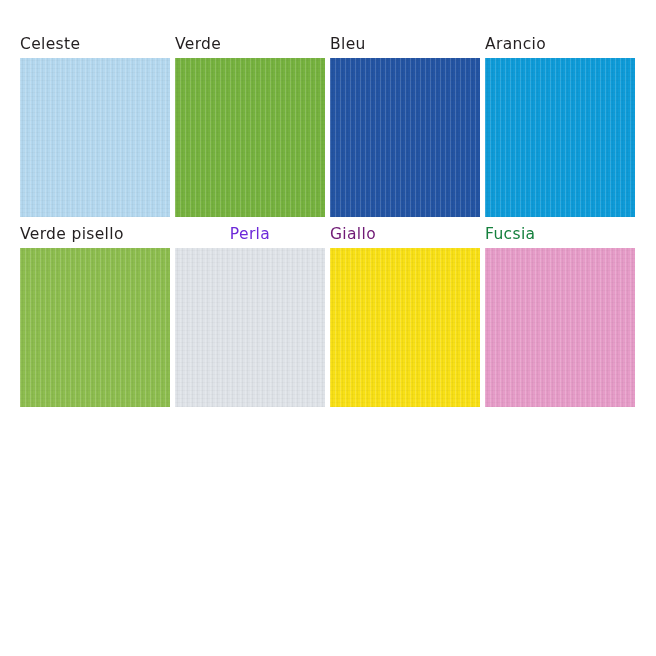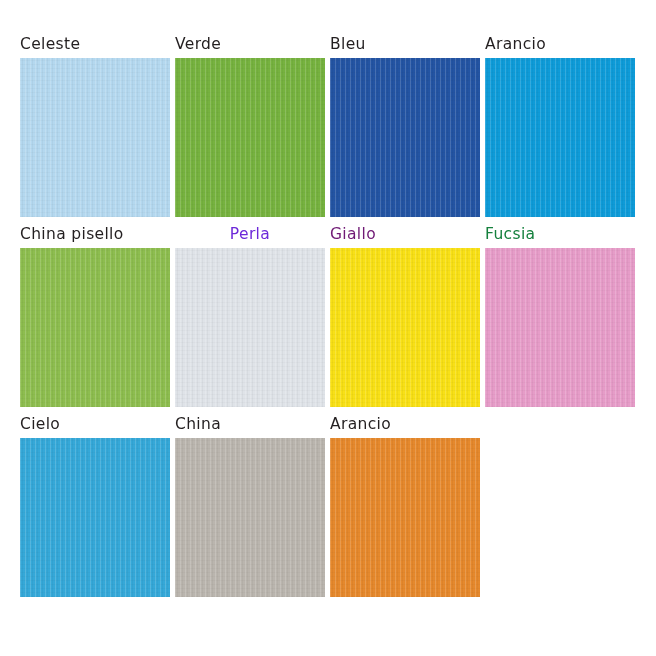--- a/index.html
+++ b/index.html
@@ -129,60 +129,37 @@
       <div class="swatch-cell">
         <span class="swatch-label" style="color: rgb(35, 31, 32);">Arancio</span>
         <span class="swatch-chip" style="background-color: rgb(14, 155, 216);"></span>
       </div>
 
     </div>
 
     <div class="swatch-row">
 
       <div class="swatch-cell">
-        <span class="swatch-label" style="color: rgb(35, 31, 32);">China pisello</span>
+        <span class="swatch-label" style="color: rgb(35, 31, 32);">Verde pisello</span>
         <span class="swatch-chip" style="background-color: rgb(141, 189, 79);"></span>
       </div>
 
       <div class="swatch-cell">
         <span class="swatch-label" style="color: #6d28d9; text-align: center;">Perla</span>
         <span class="swatch-chip" style="background-color: rgb(223, 227, 232);"></span>
       </div>
 
       <div class="swatch-cell">
         <span class="swatch-label" style="color: #701a75;">Giallo</span>
         <span class="swatch-chip" style="background-color: rgb(248, 224, 22);"></span>
       </div>
 
       <div class="swatch-cell">
         <span class="swatch-label" style="color: #15803d;">Fucsia</span>
         <span class="swatch-chip" style="background-color: rgb(230, 156, 200);"></span>
       </div>
 
     </div>
 
-    <div class="swatch-row">
-
-      <div class="swatch-cell">
-        <span class="swatch-label" style="color: rgb(35, 31, 32);">Cielo</span>
-        <span class="swatch-chip" style="background-color: rgb(53, 168, 216);"></span>
-      </div>
-
-      <div class="swatch-cell">
-        <span class="swatch-label" style="color: rgb(35, 31, 32);">China</span>
-        <span class="swatch-chip" style="background-color: rgb(186, 181, 174);"></span>
-      </div>
-
-      <div class="swatch-cell">
-        <span class="swatch-label" style="color: rgb(35, 31, 32);">Arancio</span>
-        <span class="swatch-chip" style="background-color: rgb(229, 136, 44);"></span>
-      </div>
-
-      <div class="swatch-cell is-empty">
-        <span class="swatch-label" style="color: rgb(35, 31, 32);"></span>
-        <span class="swatch-chip"></span>
-      </div>
-
-    </div>
 
   </div>
 
 </div>
 
 </body></html>

